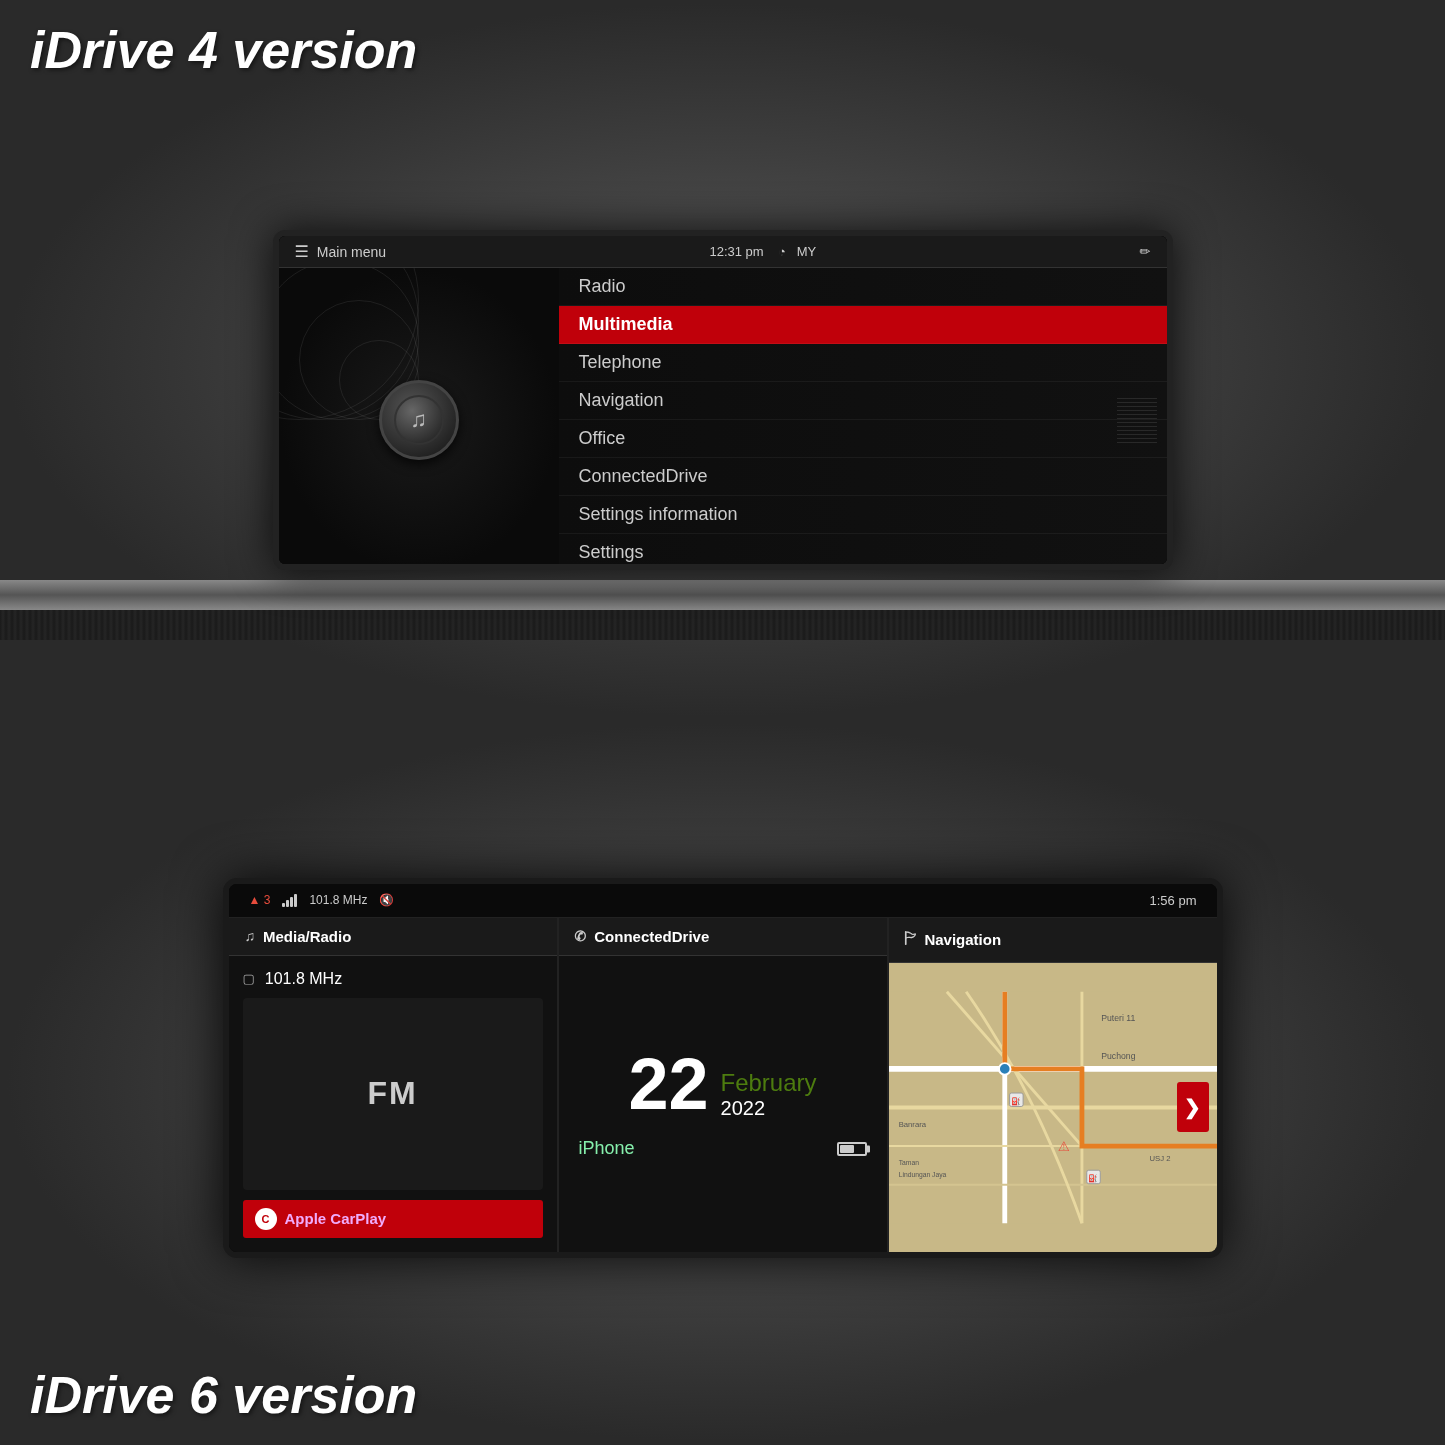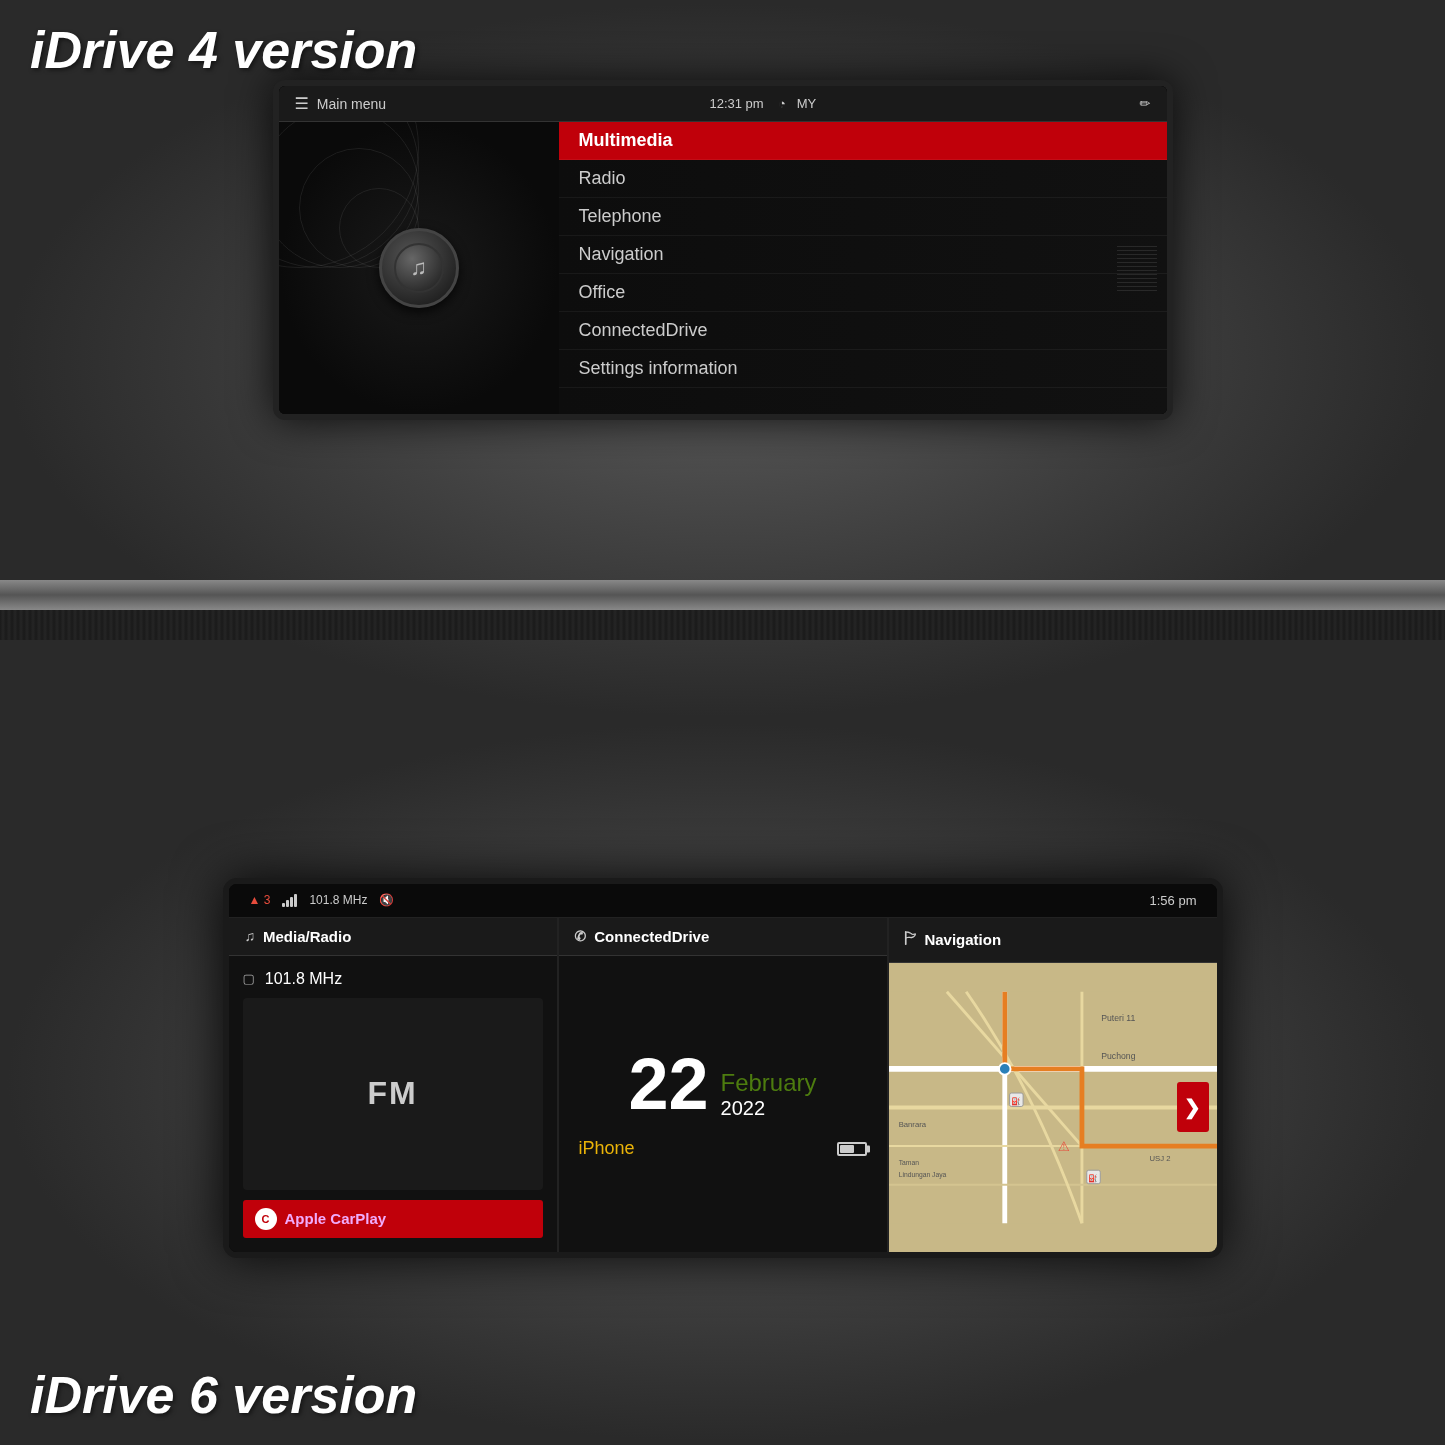--- a/index.html
+++ b/index.html
@@ -11,20 +11,21 @@
       overflow: hidden;
     }
 
     
     .top-section {
       position: relative;
       width: 100%;
       height: 720px;
       background: linear-gradient(135deg, #2a2a2a 0%, #3a3a3a 30%, #4a4a4a 60%, #3a3a3a 100%);
       display: flex;
+      align-items: center;
       justify-content: center;
     }
 
     .top-label {
       position: absolute;
       top: 20px;
       left: 30px;
       font-size: 52px;
       font-weight: bold;
       color: #fff;
@@ -432,21 +433,21 @@
 
     .phone-row {
       display: flex;
       align-items: center;
       justify-content: space-between;
       width: 100%;
       margin-top: 10px;
     }
 
     .phone-label {
-      color: #eab308;
+      color: #86efac;
       font-size: 18px;
     }
 
     .phone-battery {
       display: flex;
       align-items: center;
       gap: 4px;
     }
 
     .battery-icon {
@@ -569,40 +570,43 @@
           </div>
 
           <div class="idrive-knob">
             <div class="idrive-knob-inner">
               <span style="font-size:22px;">♫</span>
             </div>
           </div>
         </div>
 
         <div class="idrive4-menu">
+          <div class="menu-item">
+            <span>Radio</span>
+          </div>
           <div class="menu-item active">
             <span>Multimedia</span>
           </div>
           <div class="menu-item">
-            <span>Radio</span>
-          </div>
-          <div class="menu-item">
             <span>Telephone</span>
           </div>
           <div class="menu-item">
             <span>Navigation</span>
           </div>
           <div class="menu-item">
             <span>Office</span>
           </div>
           <div class="menu-item">
             <span>ConnectedDrive</span>
           </div>
           <div class="menu-item">
             <span>Settings information</span>
+          </div>
+          <div class="menu-item">
+            <span>Settings</span>
           </div>
 
           <div class="h-lines">
             <div class="h-line"></div>
               <div class="h-line"></div>
               <div class="h-line"></div>
             <div class="h-line"></div>
               <div class="h-line"></div>
               <div class="h-line"></div>
             <div class="h-line"></div>

